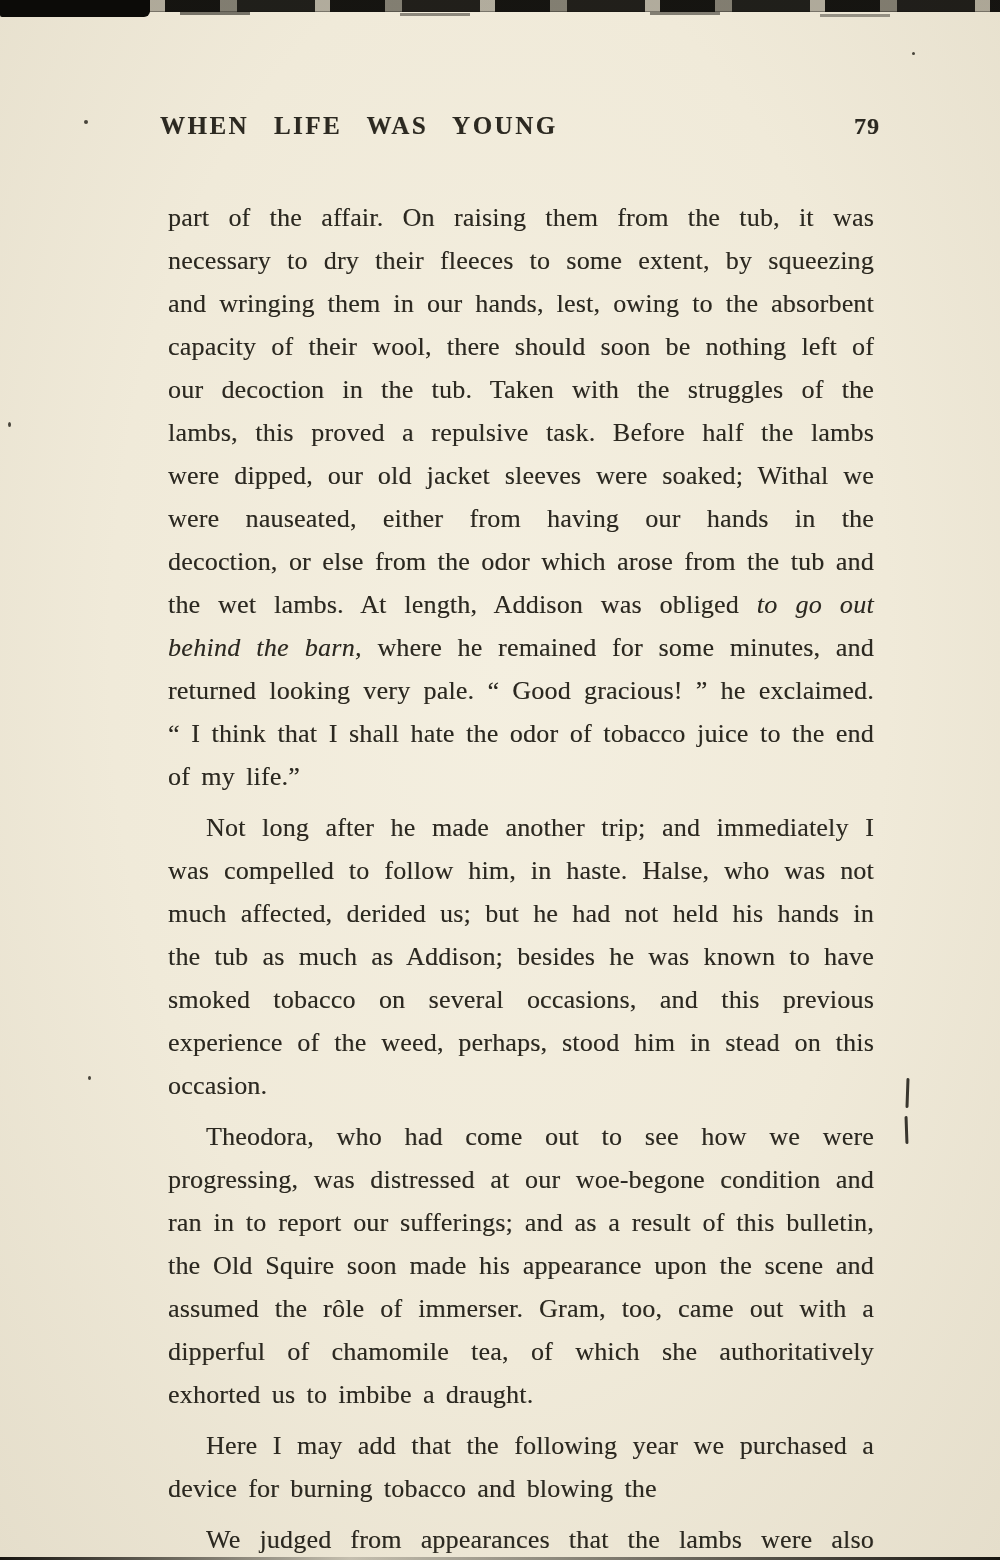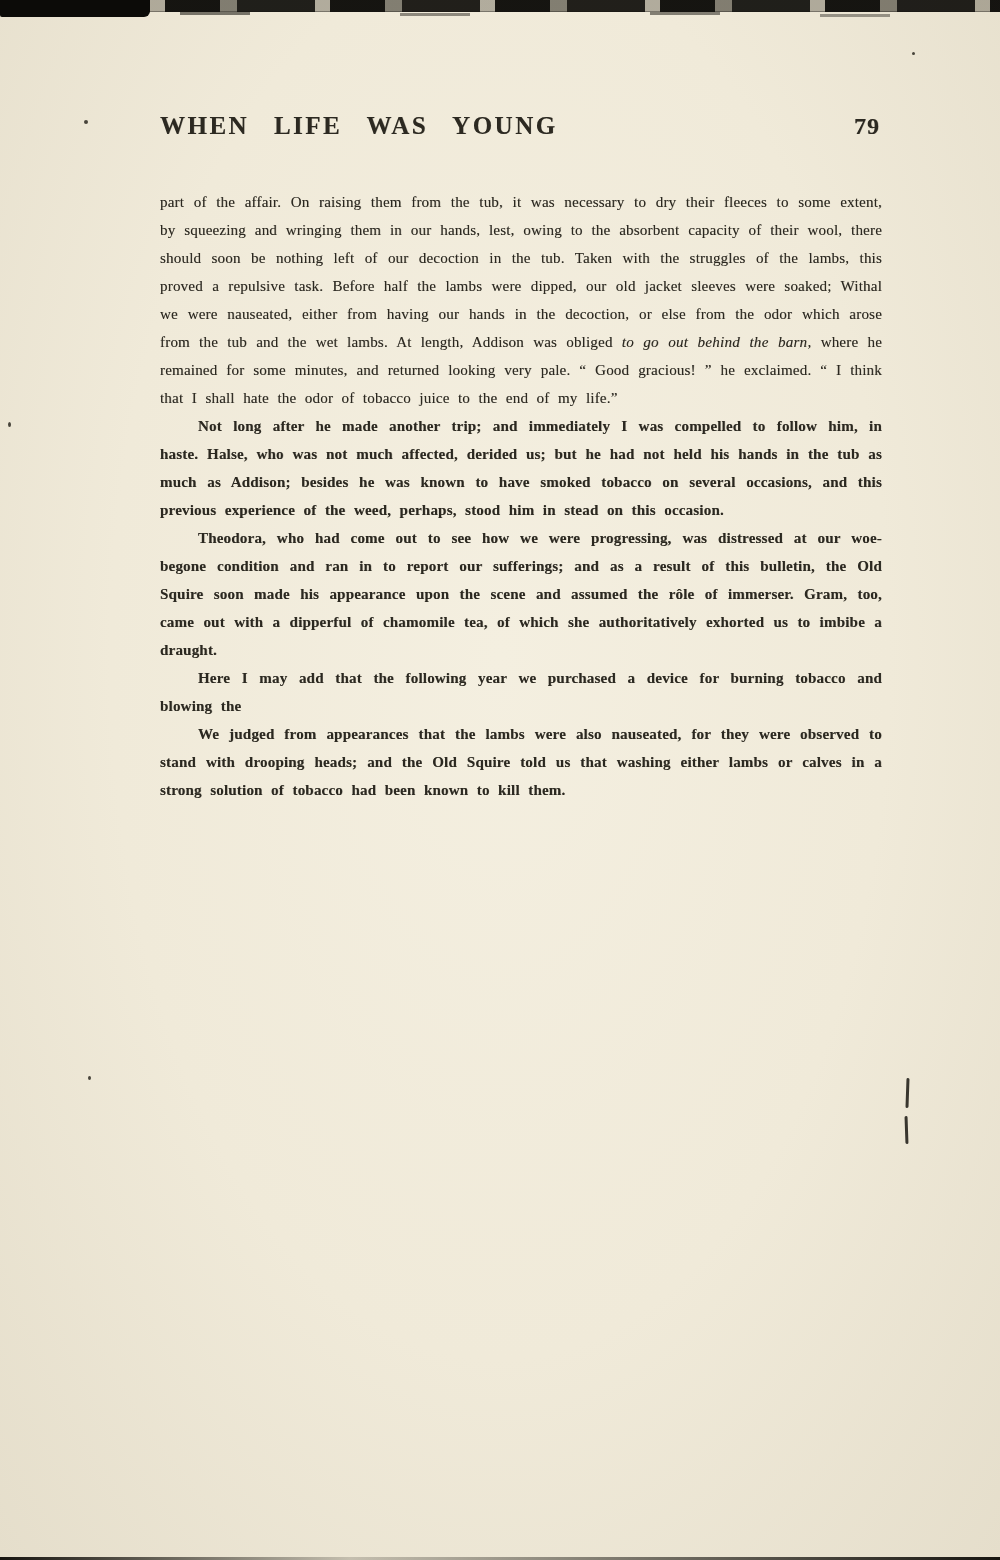--- a/index.html
+++ b/index.html
@@ -106,29 +106,29 @@
   }
 
   
   .page-body {
     position: absolute;
     top: 188px;
     left: 160px;
     width: 722px;
   }
   .page-body p {
-    margin: 0;
-    font-size: 15px;
-    line-height: 28px;
+    margin: 8px;
+    font-size: 26px;
+    line-height: 43px;
     text-align: justify;
     word-spacing: 4.5px;
     letter-spacing: 0.2px;
     text-shadow: 0.35px 0.35px 0.55px rgba(43,40,32,0.38);
   }
-  .page-body p.indent { text-indent: 38px; font-weight: bold; }
+  .page-body p.indent { text-indent: 38px; }
   .page-body em { font-style: italic; letter-spacing: 0.3px; }
 </style>
 </head>
 <body>
 
 <div class="scan-page">
 
   <div class="scan-top"></div>
 
   <span class="speck speck-a"></span>

